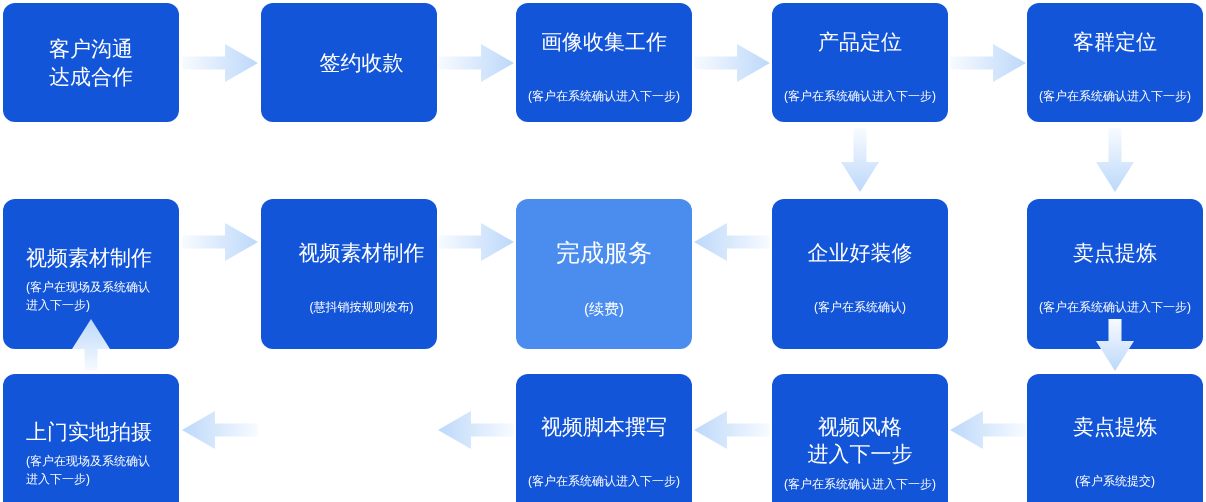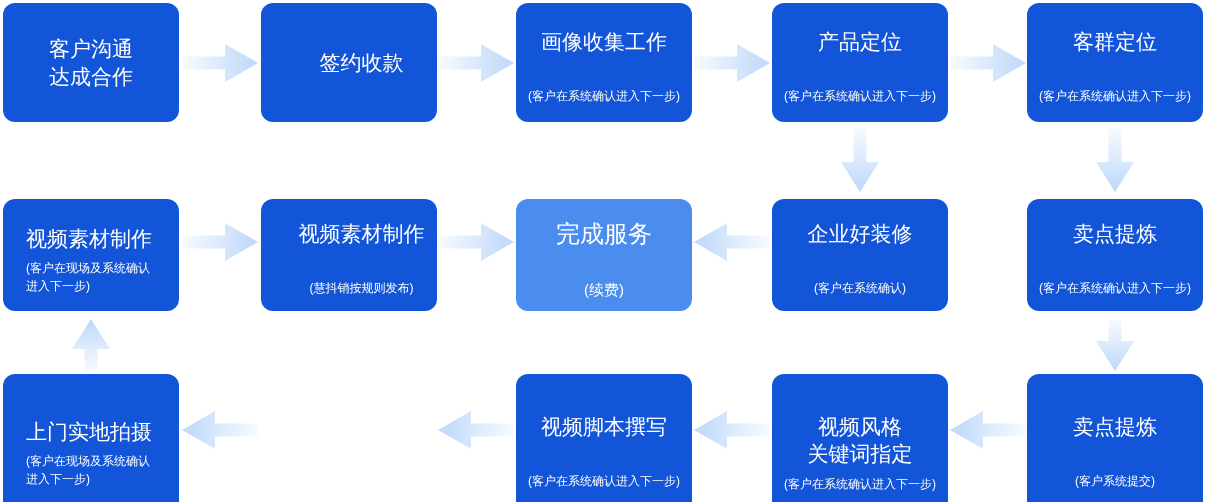--- a/index.html
+++ b/index.html
@@ -23,21 +23,21 @@
     color: #ffffff;
     display: flex;
     flex-direction: column;
     align-items: center;
     justify-content: center;
     text-align: center;
     gap: 33px;
     padding-top: 8px;
   }
   .r1 { top: 3px;   height: 119px; }
-  .r2 { top: 199px; height: 112px; }
+  .r2 { top: 199px; height: 150px; }
   .r3 { top: 374px; height: 148px; }
   .c1 { left: 3px; }
   .c2 { left: 261px; padding-left: 25px; }
   .c3 { left: 516px; }
   .c4 { left: 772px; }
   .c5 { left: 1027px; }
 
   .box .title {
     font-size: 21px;
     line-height: 1.3;
@@ -137,21 +137,21 @@
     <div class="title">上门实地拍摄</div>
     <div class="subtitle">(客户在现场及系统确认
 进入下一步)</div>
   </div>
   <div class="box r3 c3">
     <div class="title">视频脚本撰写</div>
     <div class="subtitle">(客户在系统确认进入下一步)</div>
   </div>
   <div class="box r3 c4 tight">
     <div class="title">视频风格
-关键词指定</div>
+进入下一步</div>
     <div class="subtitle">(客户在系统确认进入下一步)</div>
   </div>
   <div class="box r3 c5">
     <div class="title">卖点提炼</div>
     <div class="subtitle">(客户系统提交)</div>
   </div>
 
   <svg class="arrow" style="left:182px;top:44px" width="76" height="38">
     <polygon points="0,12.5 43,12.5 43,0 76,19 43,38 43,25.5 0,25.5" fill="url(#gR)"></polygon>
     </svg>

